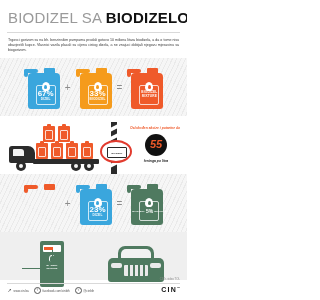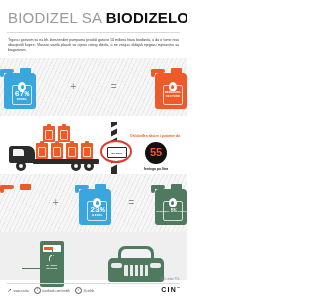--- a/index.html
+++ b/index.html
@@ -37,23 +37,22 @@
 
   
   .notch{
     position:absolute;left:50%;transform:translateX(-50%);
     width:0;height:0;border-left:7px solid transparent;
     border-right:7px solid transparent;
   }
 
   
   .canrow{
-    display:flex;align-items:center;justify-content:space-between;gap:15px;
+    display:flex;align-items:center;justify-content:center;gap:5px;
     height:100%;
-    font-family:Liberation Mono, monospace;
   }
   .op{font-size:10px;color:#8c8c8c;font-weight:400;line-height:1;
       transform:translateY(1px);}
 
   .can{position:relative;width:36px;height:44px;}
   .canbody{
     position:absolute;left:4px;top:8px;width:32px;height:36px;
     border-radius:4px 4px 3px 3px;
   }
   
@@ -122,21 +121,21 @@
           transform:skewY(-28deg);}
   .signface{position:absolute;left:1px;top:18px;width:28px;height:19px;
      border:2.4px solid #e23b2e;border-radius:50%;background:#fff;}
   .signinner{position:absolute;left:5px;top:5px;width:18px;height:9px;
      border:1px solid #2b2b2b;border-radius:1px;background:#fff;
      display:flex;align-items:center;justify-content:center;}
   .signinner span{font-size:2.2px;font-weight:700;color:#2b2b2b;line-height:2.4px;
      text-align:center;letter-spacing:.1px;}
   .base{position:absolute;left:6px;bottom:0;width:18px;height:2px;background:#2b2b2b;}
 
-  .pricebox{position:absolute;left:130px;top:18px;width:52px;text-align:center;}
+  .pricebox{position:absolute;left:130px;top:10px;width:52px;text-align:center;font-style:italic;}
   .pricecap{font-size:3.4px;line-height:4.4px;color:#ef5a2a;font-weight:700;
             text-align:left;}
   .circle{
     width:22px;height:22px;border-radius:50%;background:#111;margin:3px auto 0 auto;
     display:flex;align-items:center;justify-content:center;
   }
   .circle span{font-size:11px;font-weight:700;color:#ef5a2a;line-height:11px;}
   .priceunit{font-size:3.4px;font-weight:700;color:#222;margin-top:3px;}
 
   
@@ -212,20 +211,34 @@
                 <i></i>
               </div>
             <div class="pct">67%</div>
             <div class="clabel">DIZEL</div>
           </div>
         </div>
       </div>
 
       <div class="op">+</div>
 
+      <div class="can orange">
+        <div class="spout"></div>
+        <div class="spout2"></div>
+        <div class="cap"></div>
+        <div class="canbody">
+          <div class="inner">
+            <div class="drop">
+                <i></i>
+              </div>
+            <div class="pct">33%</div>
+            <div class="clabel">BIODIZEL</div>
+          </div>
+        </div>
+      </div>
 
       <div class="op">=</div>
 
       <div class="can red">
         <div class="spout"></div>
         <div class="spout2"></div>
         <div class="cap"></div>
         <div class="canbody">
           <div class="inner">
             <div class="drop">

